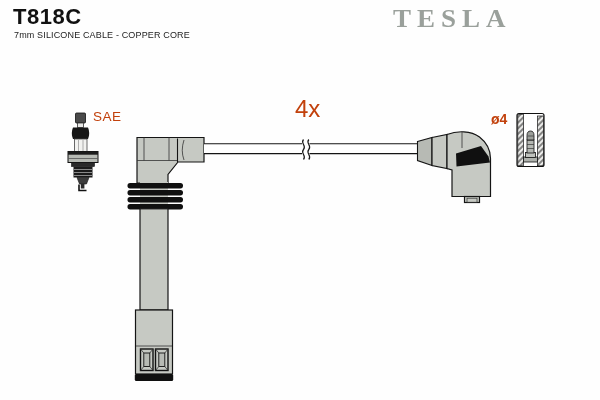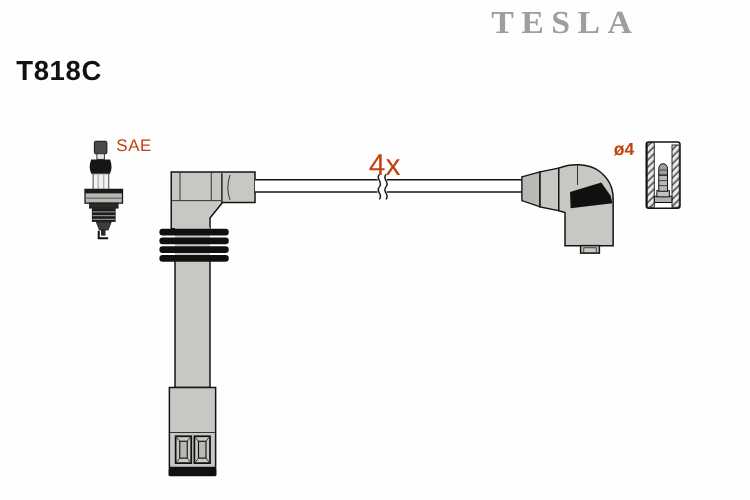--- a/index.html
+++ b/index.html
@@ -13,51 +13,52 @@
   body{
     width:600px;height:400px;overflow:hidden;
     background:var(--background);
     font-family:"Liberation Sans", sans-serif;
     color:#111;
     position:relative;
   }
   .canvas{position:absolute;inset:0;}
   .part-number{
     position:absolute;left:13px;top:4px;
-    font-size:22px;font-weight:bold;letter-spacing:.5px;margin-top:40px;
+    font-size:22px;font-weight:bold;letter-spacing:.5px;
   }
   .subtitle{
     position:absolute;left:14px;top:30px;
     font-size:9px;letter-spacing:.15px;color:#1c1c1c;
   }
   .brand{
     position:absolute;left:393px;top:3px;
     font-family:"Liberation Serif", serif;
     font-size:27px;font-weight:bold;letter-spacing:6px;
     color:var(--brand-gray);
     transform:scaleY(.95);
   }
   .lbl{position:absolute;color:#c2410c;}
   .lbl-sae{left:93px;top:109px;font-size:13.5px;letter-spacing:.5px;}
-  .lbl-qty{left:295px;top:95px;font-size:24px;margin-top:24px;}
+  .lbl-qty{left:295px;top:95px;font-size:24px;}
   .lbl-dia{left:491px;top:111px;font-size:14px;font-weight:bold;}
   svg.diagram{position:absolute;left:0;top:0;width:600px;height:400px;}
   
   .body-fill{fill:var(--body-gray);stroke:var(--outline-black);stroke-width:1.2;}
   .shade-fill{fill:var(--shade-gray);stroke:var(--outline-black);stroke-width:1.1;}
   .dark-fill{fill:#101010;stroke:none;}
   .thin-line{stroke:#333;stroke-width:.8;fill:none;}
   .edge-line{stroke:var(--outline-black);stroke-width:1.1;fill:none;}
 </style>
 </head>
 <body>
 
 <div class="canvas">
 
   <div class="part-number">T818C</div>
+  <div class="subtitle">7mm SILICONE CABLE - COPPER CORE</div>
   <div class="brand">TESLA</div>
 
   <div class="lbl lbl-sae">SAE</div>
   <div class="lbl lbl-qty">4x</div>
   <div class="lbl lbl-dia">ø4</div>
 
   <svg class="diagram" viewBox="0 0 600 400">
     <defs>
       <pattern id="hatch" patternUnits="userSpaceOnUse" width="4" height="4" patternTransform="rotate(45)">
         <rect width="4" height="4" fill="#ececea"></rect>

